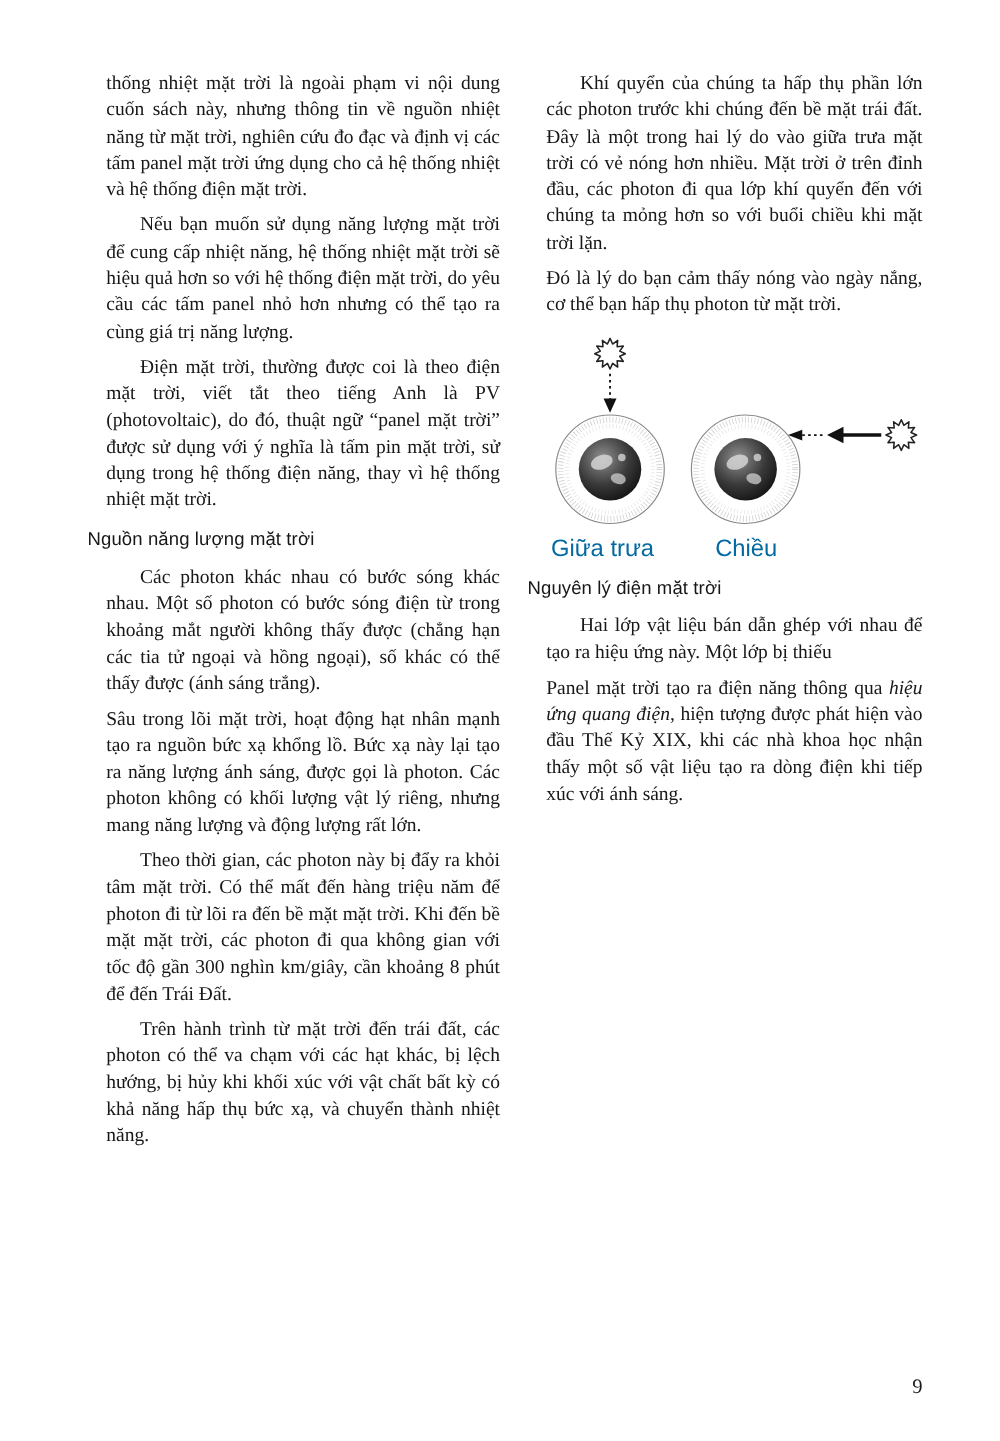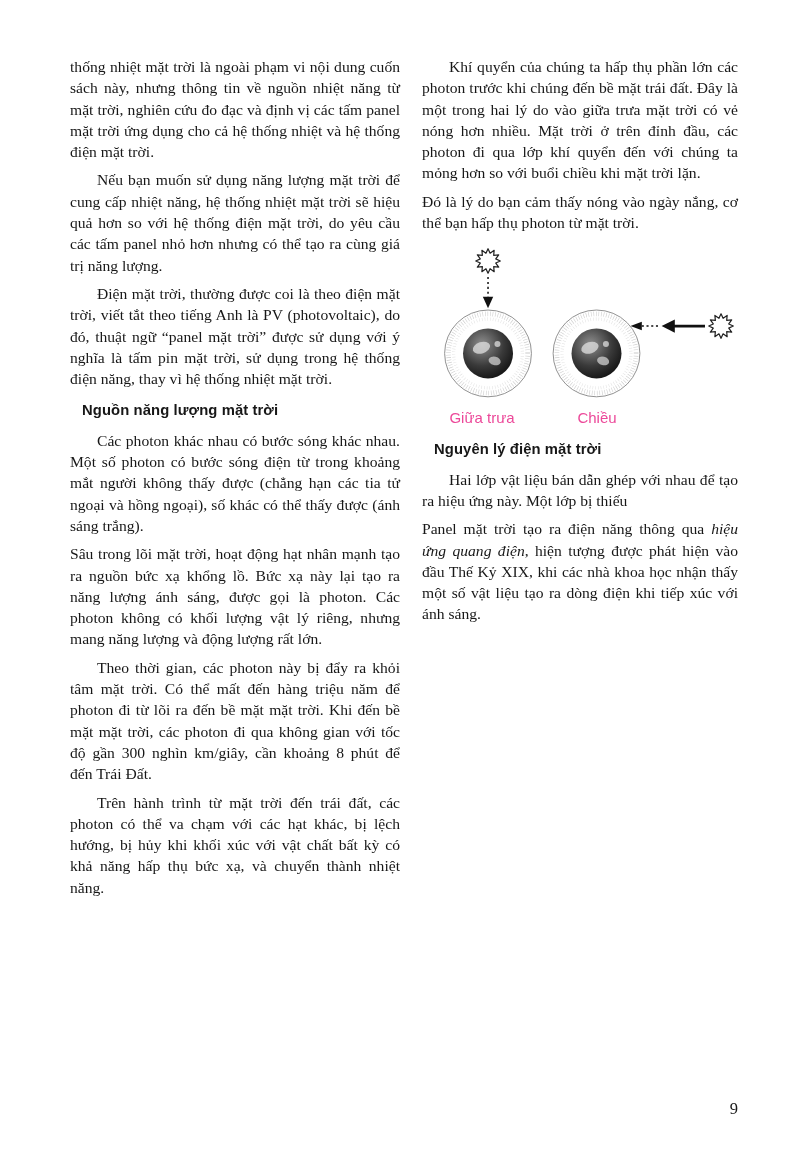--- a/index.html
+++ b/index.html
@@ -16,38 +16,38 @@
     padding: 56px 62px 0 70px;
   }
   .columns { display: flex; gap: 22px; }
   .col {
     text-align: justify;
     font-size: 15.6px;
     line-height: 21.3px;
   }
   .col-left  { width: 330px; flex: 0 0 330px; }
   .col-right { width: 316px; flex: 0 0 316px; }
-  p.para { margin: 0 0 7px 0; text-indent: 27px; }
+  p.para { margin: 0 0 7px 15px; text-indent: 27px; }
   p.para.noindent { text-indent: 0; }
   h2.section {
     font-family: "Liberation Sans", sans-serif;
     font-size: 14.8px;
-    font-weight: 700;
+    font-weight: 400;
     letter-spacing: 0.1px;
-    margin: 11px 0 8px 12px;
+    margin: 11px 0 8px 0;
   }
   em.term { font-style: italic; }
   .figure { position: relative; margin: 10px 0 6px 0; }
   .figure svg { display: block; }
   .fig-captions {
     position: relative;
     height: 17px;
     font-family: "Liberation Sans", sans-serif;
-    font-size: 15px;
-    color: #ec4899;
+    font-size: 19px;
+    color: #0369a1;
   }
   .cap-noon      { position: absolute; left: 60px;  transform: translateX(-50%); top: -4px; white-space: nowrap; }
   .cap-afternoon { position: absolute; left: 175px; transform: translateX(-50%); top: -4px; white-space: nowrap; }
   .page-number {
     position: absolute;
     right: 62px;
     bottom: 34px;
     font-size: 16.5px;
     color: #1a1a1a;
   }

